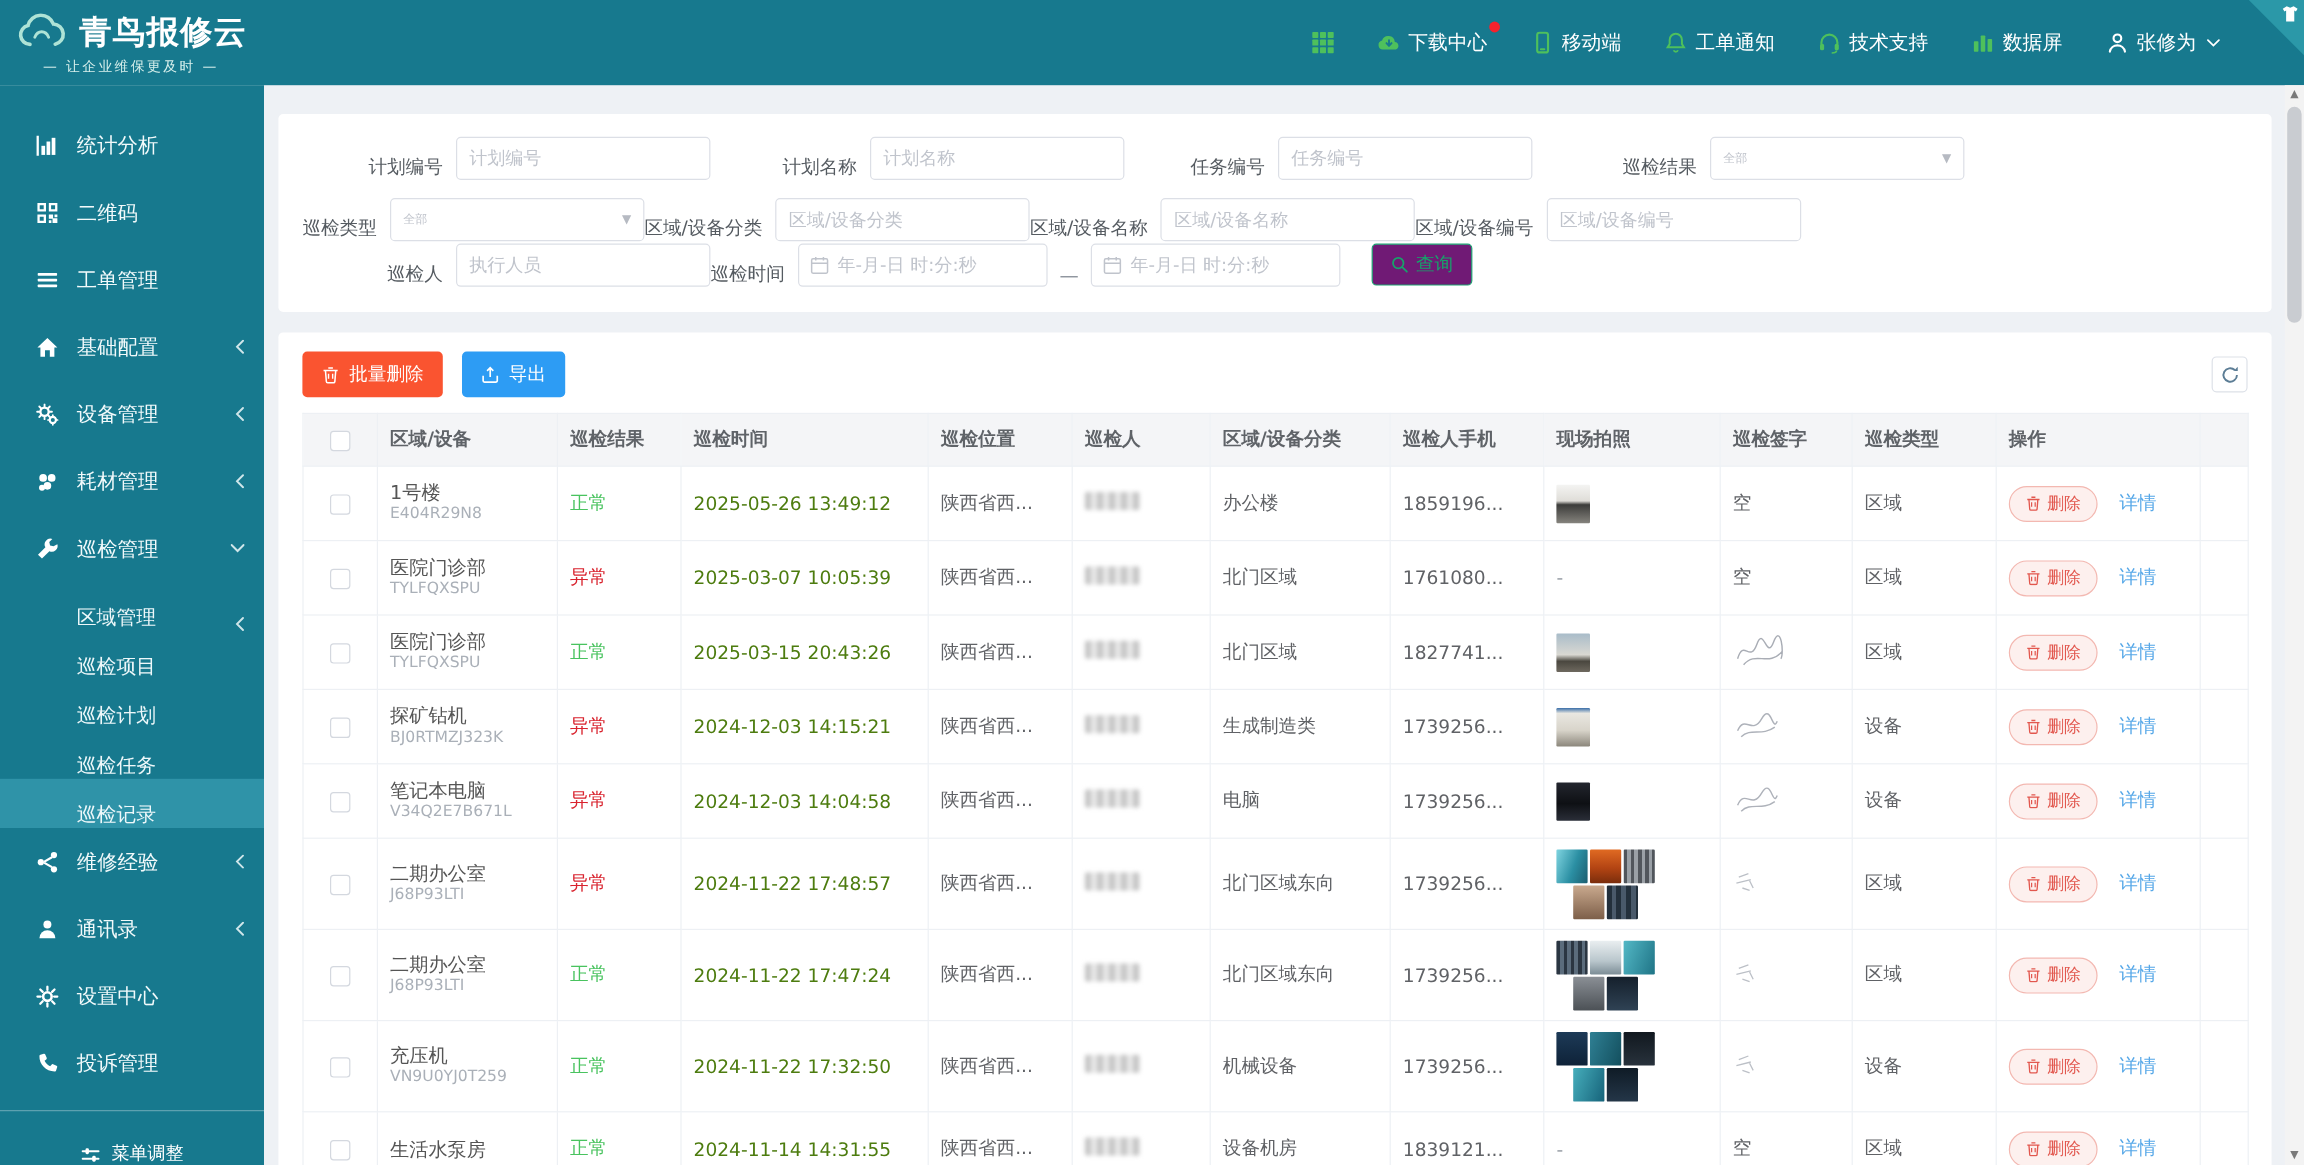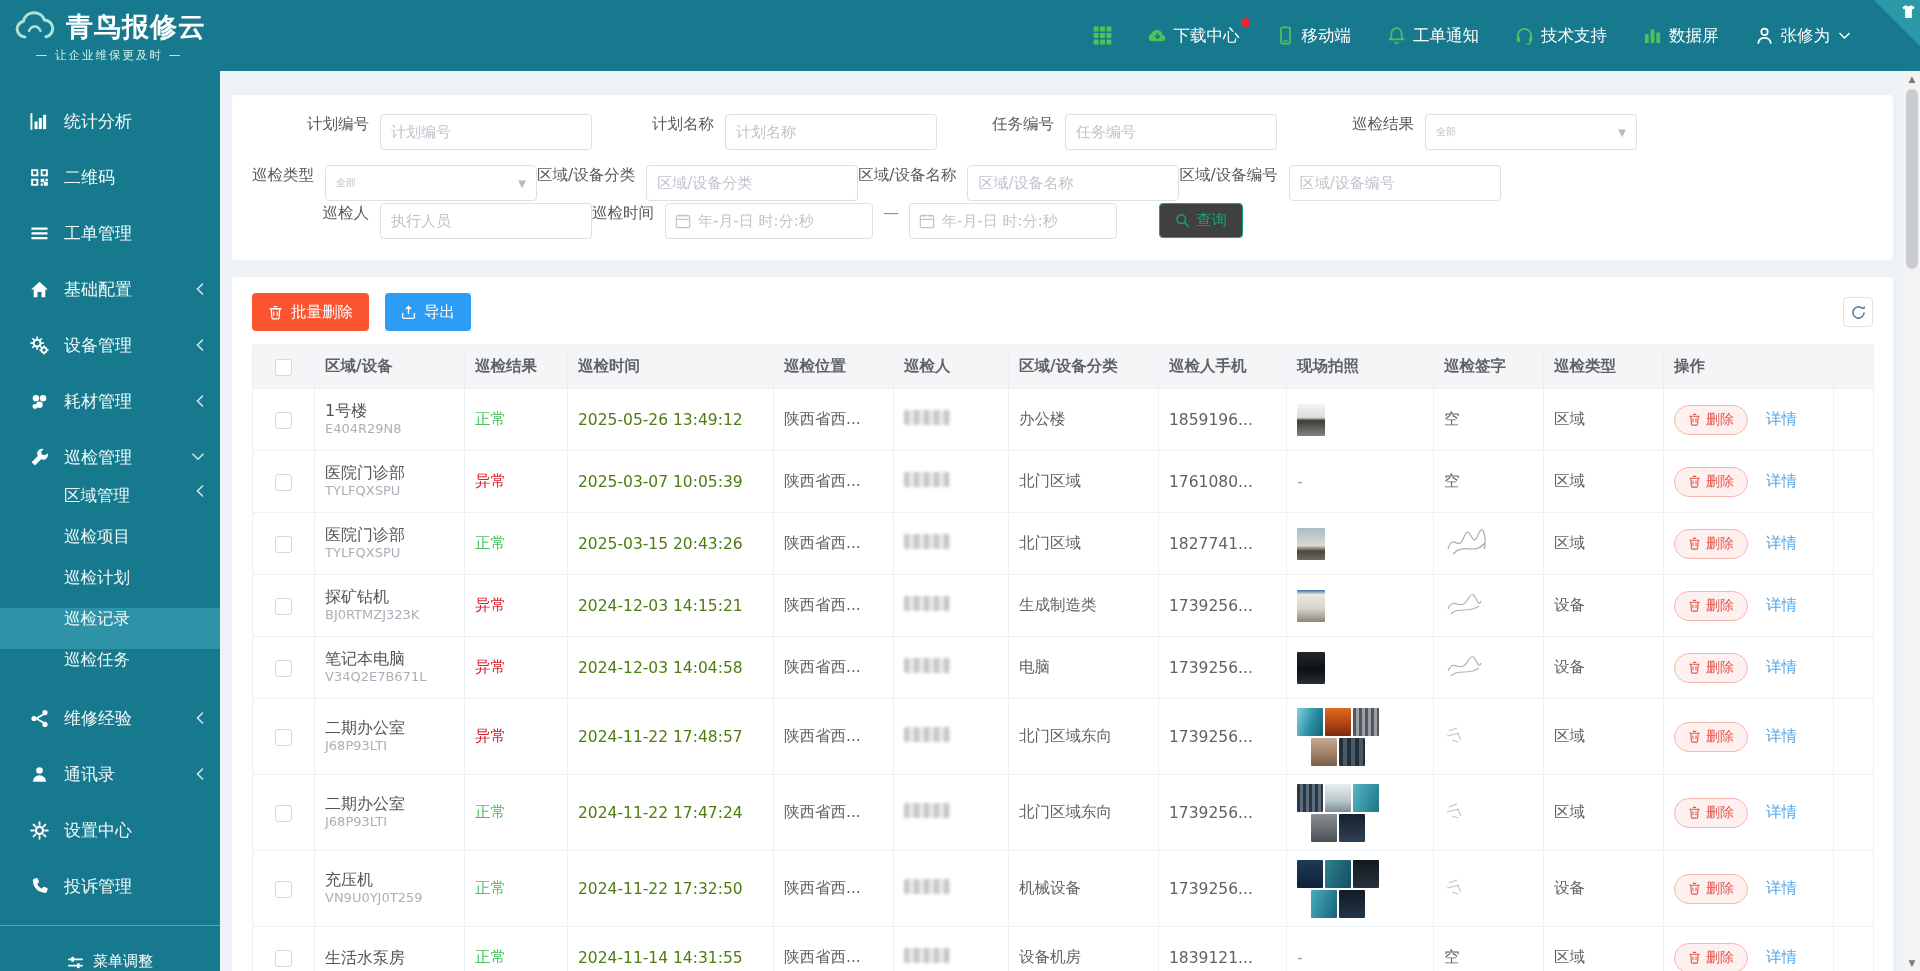--- a/index.html
+++ b/index.html
@@ -26,41 +26,41 @@
   .corner{position:absolute;top:0;right:0;width:0;height:0;border-top:46px solid #2b98a8;border-left:46px solid transparent;z-index:9;}
   .corner-shirt{position:absolute;top:3px;right:3px;width:17px;height:17px;z-index:10;}
   
   .side{position:absolute;top:71px;left:0;width:220px;height:900px;background:var(--teal);z-index:4;padding-top:22px;}
   .side-item{height:56px;display:flex;align-items:center;padding:0 16px 0 30px;color:#f2fafb;font-size:17px;cursor:pointer;}
   .side-item .ic{width:19px;height:19px;margin-right:15px;display:inline-flex;color:#fff;}
   .side-item .ic svg{width:100%;height:100%;}
   .side-chev{margin-left:auto;width:8px;height:12px;display:inline-flex;color:#e3f2f4;opacity:.9;}
   .side-chev.down{width:12px;height:8px;}
   .side-sub{}
-  .side-sub .sub-item{height:41px;display:flex;align-items:flex-start;padding:0 16px 0 64px;color:#eef8fa;font-size:16.5px;cursor:pointer;}
+  .side-sub .sub-item{height:41px;display:flex;align-items:flex-end;padding:0 16px 0 64px;color:#eef8fa;font-size:16.5px;cursor:pointer;}
   .side-sub .sub-item.active{background:var(--teal-active);}
   .side-footer{position:absolute;bottom:0;left:0;width:220px;height:46px;border-top:1px solid rgba(255,255,255,.3);display:flex;align-items:flex-end;justify-content:center;gap:9px;color:#fff;font-size:15px;cursor:pointer;}
   .side-footer .ic{width:17px;height:17px;display:inline-flex;color:#fff;}
   
   .main{position:absolute;left:220px;top:71px;width:1684px;height:900px;padding:24px 11px 0 12px;overflow:hidden;}
   .card{background:#fff;border-radius:4px;}
   .filter-card{padding:19px 26px 19px 20px;}
   .f-row{display:grid;grid-template-columns:340px 345px 340px 360px;margin-bottom:15px;}
   .f-row:last-child{margin-bottom:2px;display:flex;}
-  .f-cell{display:flex;align-items:flex-start;}
+  .f-cell{display:flex;align-items:flex-end;}
   .f-label{flex:1;text-align:right;font-size:15.5px;color:var(--label);margin-right:11px;white-space:nowrap;}
   .f-ctl{width:212px;height:36px;border:1px solid var(--inputborder);border-radius:4px;background:#fff;display:flex;align-items:center;padding:0 10px;position:relative;}
   .f-ctl input{border:none;outline:none;width:100%;font-size:15px;color:#333;background:transparent;font-family:inherit;}
   .f-ctl input::placeholder{color:var(--placeholder);}
   .f-ctl.sel .val{color:var(--placeholder);font-size:10px;}
   .f-ctl.sel .arrow{margin-left:auto;color:#b6bac2;font-size:10px;}
   .f-ctl.date{padding-left:9px;}
   .f-ctl.date .cal{width:16px;height:16px;color:#c0c4cc;margin-right:7px;flex:none;}
   .date-sep{margin:0 10px;color:#8a9099;}
-  .btn-search{margin-left:42px;height:35px;padding:0 15px;border:1px solid #1fa473;border-radius:4px;background:#404040;color:#17a26a;font-size:15.5px;display:flex;align-items:center;gap:6px;cursor:pointer;font-family:inherit;}
+  .btn-search{margin-left:26px;height:35px;padding:0 15px;border:1px solid #1fa473;border-radius:4px;background:#701a75;color:#17a26a;font-size:15.5px;display:flex;align-items:center;gap:6px;cursor:pointer;font-family:inherit;}
   .btn-search .ic{width:15px;height:15px;display:inline-flex;}
   
   .table-card{margin-top:17px;padding:16px 20px;height:700px;}
   .toolbar{display:flex;align-items:center;margin-bottom:13px;}
   .btn{height:38px;border:none;border-radius:4px;color:#fff;font-size:15.5px;display:flex;align-items:center;gap:8px;padding:0 16px;cursor:pointer;font-family:inherit;}
   .btn .ic{width:15px;height:15px;display:inline-flex;}
   .btn-danger{background:#fa5430;}
   .btn-primary{background:#2d9cf4;margin-left:16px;}
   .btn-refresh{margin-left:auto;width:30px;height:30px;border:1px solid #dde1e8;border-radius:4px;background:#fff;color:#5c7d95;display:flex;align-items:center;justify-content:center;cursor:pointer;}
   .btn-refresh svg{width:17px;height:17px;}
@@ -310,25 +310,25 @@
             <path d="M6.5 1 1.5 6l5 5" stroke="currentColor" stroke-width="1.6" fill="none" stroke-linecap="round"></path>
           </svg>
         </span>
       </div>
       <div class="sub-item">
         <span>巡检项目</span>
       </div>
       <div class="sub-item">
         <span>巡检计划</span>
       </div>
+      <div class="sub-item">
+        <span>巡检任务</span>
+      </div>
       <div class="sub-item active">
         <span>巡检记录</span>
-      </div>
-      <div class="sub-item">
-        <span>巡检任务</span>
       </div>
     </div>
     <div class="side-item">
       <span class="ic">
         <svg viewBox="0 0 16 16" fill="currentColor">
           <circle cx="12.6" cy="3" r="2.2"></circle>
           <circle cx="3.4" cy="8" r="2.2"></circle>
           <circle cx="12.6" cy="13" r="2.2"></circle>
           <path d="M5.2 7.1 10.8 3.9l.8 1.3L6 8.4zM5.2 8.9l.8-1.3 5.6 3.2-.8 1.3z"></path>
         </svg>

